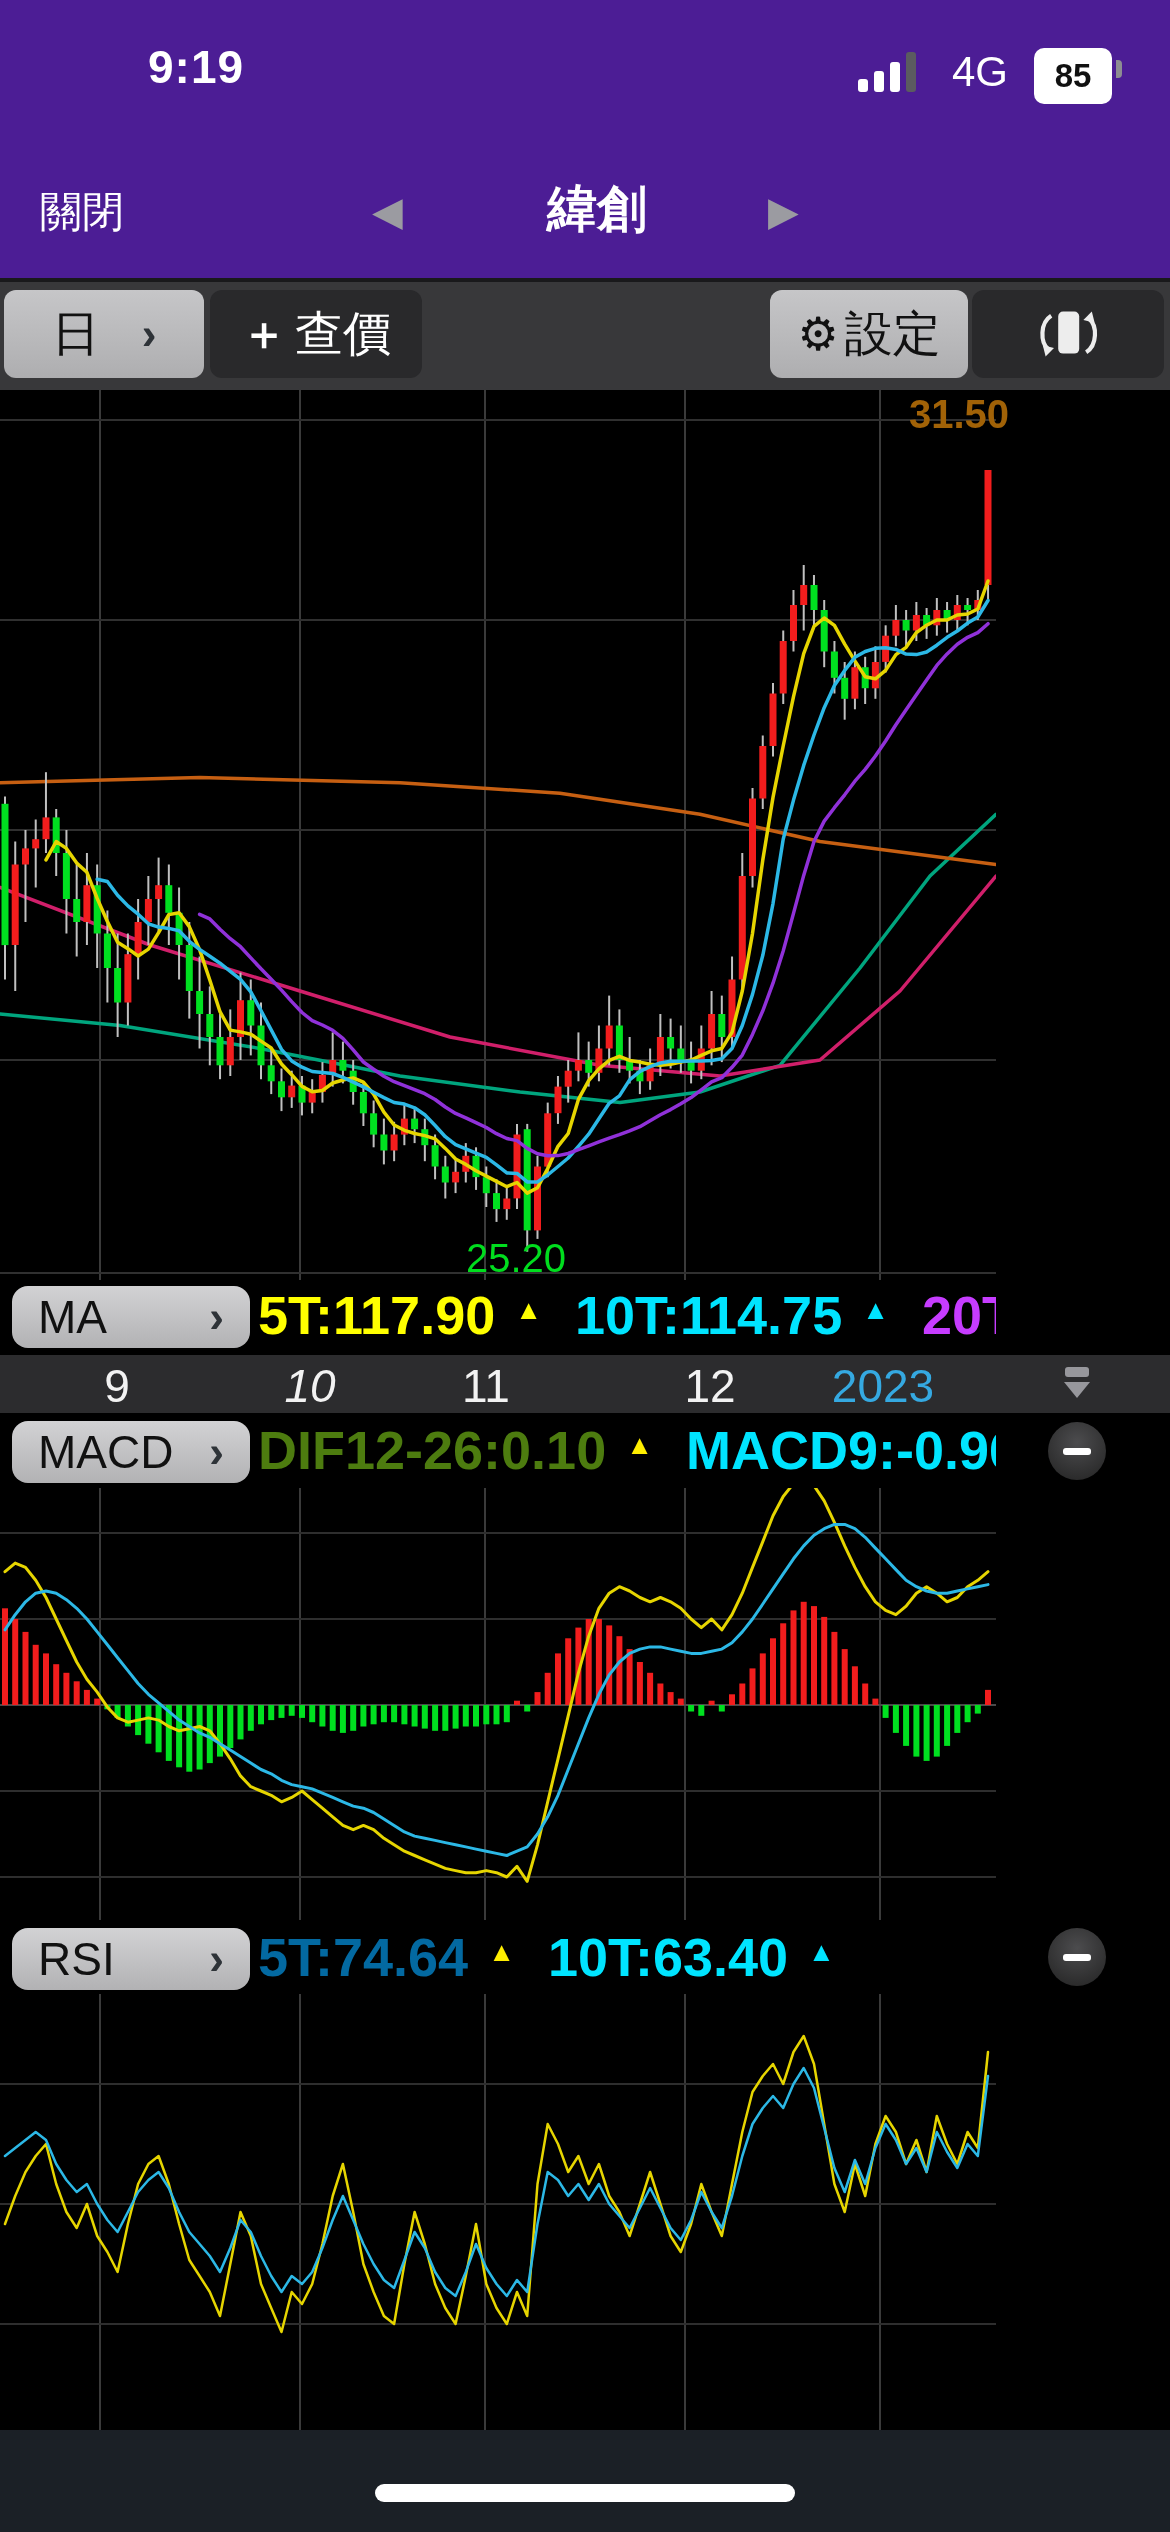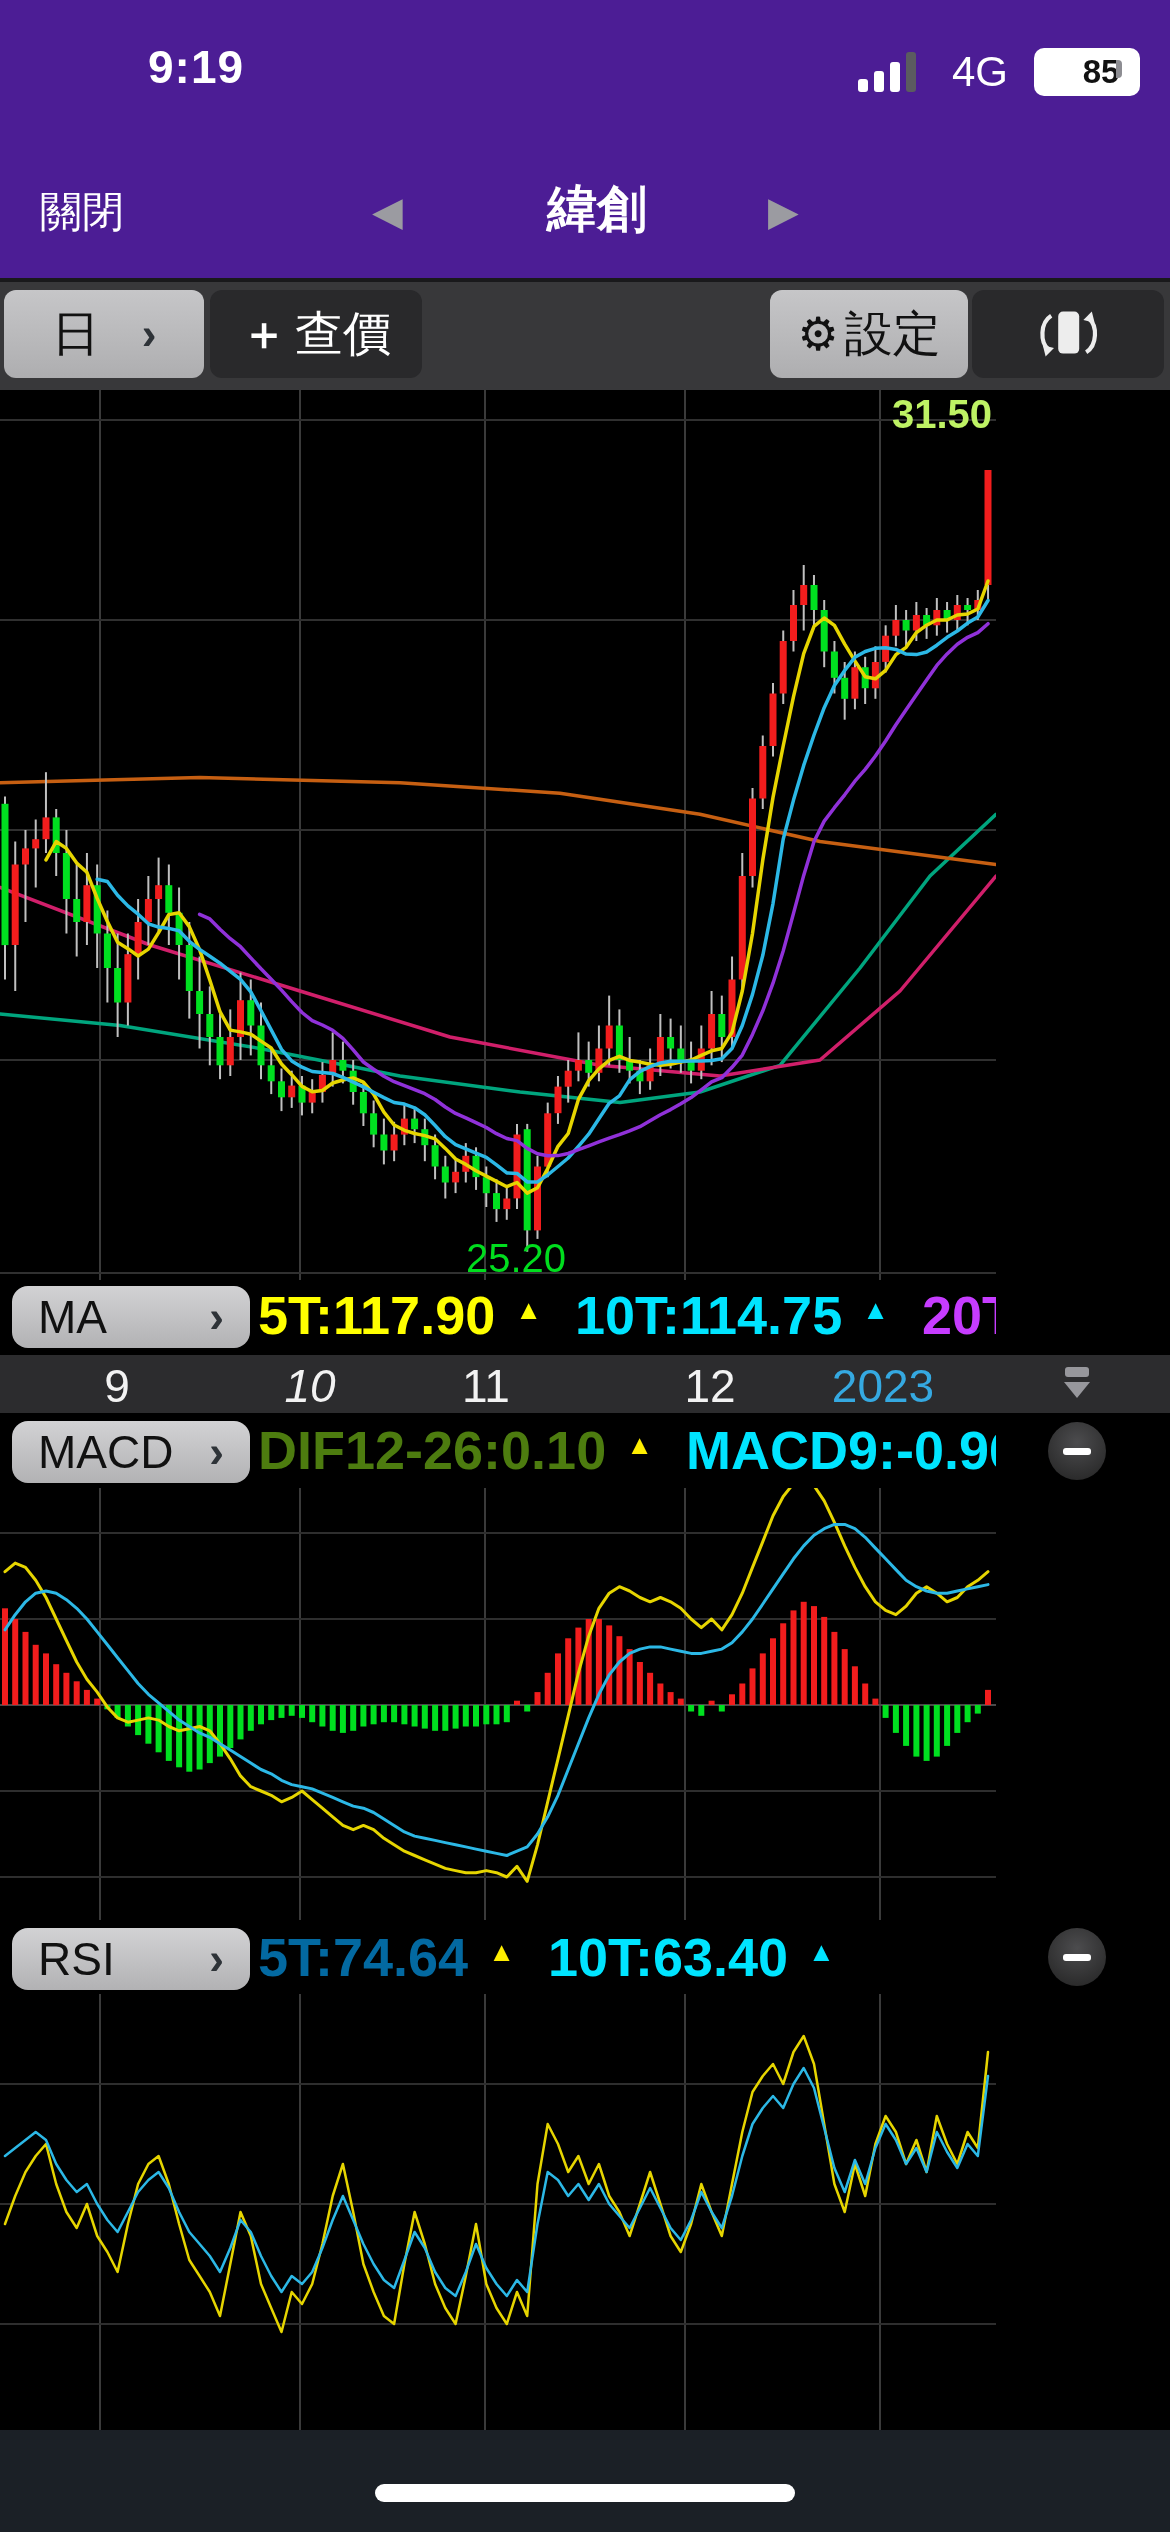--- a/index.html
+++ b/index.html
@@ -8,22 +8,22 @@
   
   .header{position:absolute;left:0;top:0;width:1170px;height:280px;background:#4c1d95;}
   .time{position:absolute;left:148px;top:40px;font-size:46px;font-weight:bold;color:#fff;letter-spacing:1px;}
   .signal{position:absolute;left:858px;top:52px;width:76px;height:40px;}
   .signal i{position:absolute;bottom:0;width:10px;border-radius:3px;background:#fff;}
   .signal i:nth-child(1){left:0;height:13px;}
   .signal i:nth-child(2){left:16px;height:21px;}
   .signal i:nth-child(3){left:32px;height:30px;}
   .signal i:nth-child(4){left:48px;height:40px;background:#5b5b60;}
   .net{position:absolute;left:952px;top:48px;font-size:42px;color:#fff;}
-  .battery{position:absolute;left:1034px;top:48px;width:78px;height:48px;background:#fff;border-radius:10px;
-           display:flex;align-items:center;justify-content:center;font-size:33px;font-weight:bold;color:#111;padding-left:28px;}
+  .battery{position:absolute;left:1034px;top:48px;width:78px;height:56px;background:#fff;border-radius:10px;
+           display:flex;align-items:center;justify-content:center;font-size:33px;font-weight:bold;color:#111;}
   .battery-tip{position:absolute;left:1116px;top:60px;width:6px;height:18px;background:#8d8d92;border-radius:0 4px 4px 0;}
   .navbar{position:absolute;left:0;top:152px;width:960px;height:126px;padding-left:25px;}
   .close-lbl{position:absolute;left:40px;top:32px;font-size:42px;color:#fff;}
   .nav-title{position:absolute;left:12px;top:24px;width:1170px;text-align:center;font-size:50px;font-weight:bold;color:#fff;}
   .nav-arrow{position:absolute;top:36px;font-size:40px;color:#9b9ba1;}
   .nav-arrow.left{left:372px;}
   .nav-arrow.right{left:768px;}
   .header-divider{position:absolute;left:0;top:278px;width:1170px;height:4px;background:#19191b;}
   
   .toolbar{position:absolute;left:0;top:282px;width:1170px;height:108px;background:#38383a;}
@@ -38,21 +38,21 @@
   .btn-settings{left:770px;width:198px;}
   .btn-settings .gear{margin-right:6px;font-size:46px;}
   .btn-rotate{left:972px;width:192px;}
   
   .axis-right{position:absolute;left:996px;top:390px;width:174px;height:2040px;background:#1a1a1c;}
   .ytick{position:absolute;right:10px;font-size:42px;color:#ececec;transform:translateY(-50%);}
   svg.pane{position:absolute;left:0;background:#000;}
   #svg-main{top:390px;width:996px;height:890px;}
   #svg-macd{top:1488px;width:996px;height:432px;}
   #svg-rsi{top:1994px;width:996px;height:436px;}
-  .hi-label{position:absolute;top:392px;left:0;width:992px;text-align:right;font-size:40px;font-weight:bold;color:#bef264;}
+  .hi-label{position:absolute;top:392px;left:17px;width:992px;text-align:right;font-size:40px;font-weight:bold;color:#a16207;}
   .lo-label{position:absolute;top:1236px;left:396px;width:240px;text-align:center;font-size:40px;color:#00dd1e;}
   
   .row{position:absolute;left:0;width:996px;overflow:hidden;background:#000;white-space:nowrap;}
   .ma-row{top:1280px;height:75px;}
   .macd-row{top:1415px;height:73px;}
   .rsi-row{top:1922px;height:72px;}
   .ind-btn{position:absolute;left:12px;top:6px;height:62px;min-width:238px;background:linear-gradient(#d2d2d4,#b2b2b4);
            border-radius:16px;display:flex;align-items:center;justify-content:space-between;padding:0 26px;box-sizing:border-box;}
   .ind-btn .name{font-size:46px;color:#111;}
   .ind-btn .chev{font-size:44px;font-weight:bold;color:#2e3338;}

